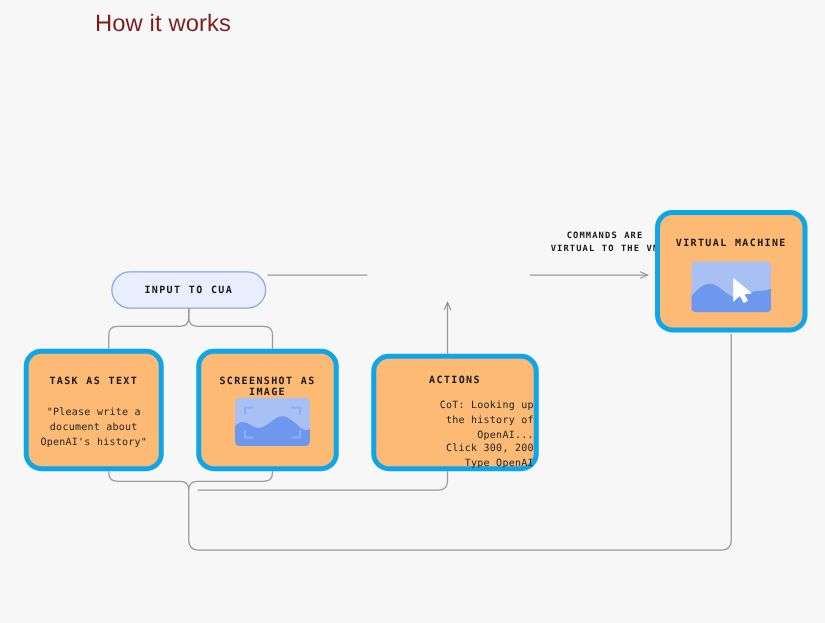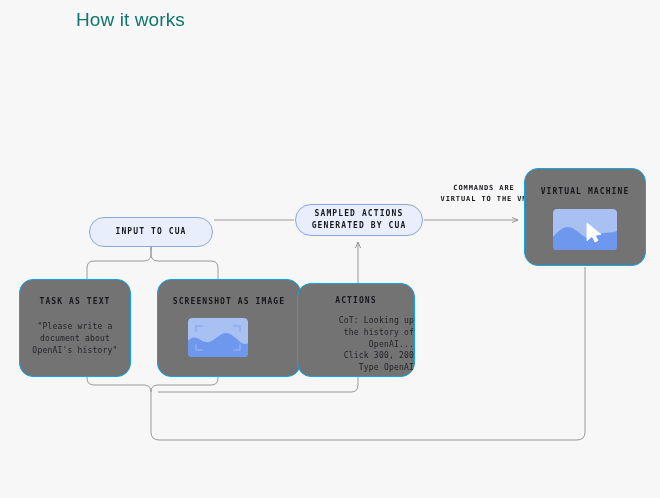--- a/index.html
+++ b/index.html
@@ -27,21 +27,21 @@
     width: 660px;
     height: 498px;
     pointer-events: none;
   }
 
   .page-title {
     position: absolute;
     left: 76px;
     top: 9px;
     font-size: 19px;
-    color: #0f766e;
+    color: #7f1d1d;
     letter-spacing: 0.1px;
     font-family: "Liberation Sans", sans-serif;
   }
 
   
   .pill {
     position: absolute;
     background: #e8eefc;
     border: 1px solid #8aa7dd;
     border-radius: 999px;
@@ -68,22 +68,22 @@
     left: 295px;
     top: 204px;
     width: 128px;
     height: 32px;
   }
   .pill .line { display: block; white-space: nowrap; }
 
   
   .card {
     position: absolute;
-    background: #737373;
-    border: 1px solid #0ea5e9;
+    background: #fdba74;
+    border: 4px solid #0ea5e9;
     border-radius: 14px;
     box-sizing: border-box;
   }
   .card-title {
     font-family: "DejaVu Sans Mono", monospace;
     font-size: 8px;
     font-weight: bold;
     letter-spacing: 1.1px;
     color: #17181c;
     text-align: center;
@@ -102,29 +102,29 @@
     top: 279px;
     width: 112px;
     height: 98px;
   }
   #card-task .card-title { margin-top: 17px; }
   #card-task .card-body { margin-top: 15px; text-align: center; }
 
   #card-screenshot {
     left: 157px;
     top: 279px;
-    width: 144px;
+    width: 114px;
     height: 98px;
   }
   #card-screenshot .card-title { margin-top: 17px; }
 
   #card-actions {
     left: 297px;
     top: 283px;
-    width: 118px;
+    width: 134px;
     height: 94px;
   }
   #card-actions .card-title { margin-top: 12px; }
   #card-actions .card-body { margin-top: 10px; margin-left: 17px; text-align: right; }
 
   #card-vm {
     left: 524px;
     top: 168px;
     width: 122px;
     height: 98px;
@@ -202,26 +202,20 @@
       <path d="M358,377 L358,385 Q358,392 351,392 L158,392"></path>
     </g>
   </svg>
 
   <div class="page-title">How it works</div>
 
   <div class="pill" id="pill-input">
     <span class="line">INPUT TO CUA</span>
   </div>
 
-  <div class="pill" id="pill-sampled">
-    <div>
-      <span class="line">SAMPLED ACTIONS</span>
-      <span class="line">GENERATED BY CUA</span>
-    </div>
-  </div>
 
   <div class="card" id="card-task">
     <div class="card-title">TASK AS TEXT</div>
     <div class="card-body">"Please write a
 document about
 OpenAI's history"</div>
   </div>
 
   <div class="card" id="card-screenshot">
     <div class="card-title">SCREENSHOT AS IMAGE</div>

